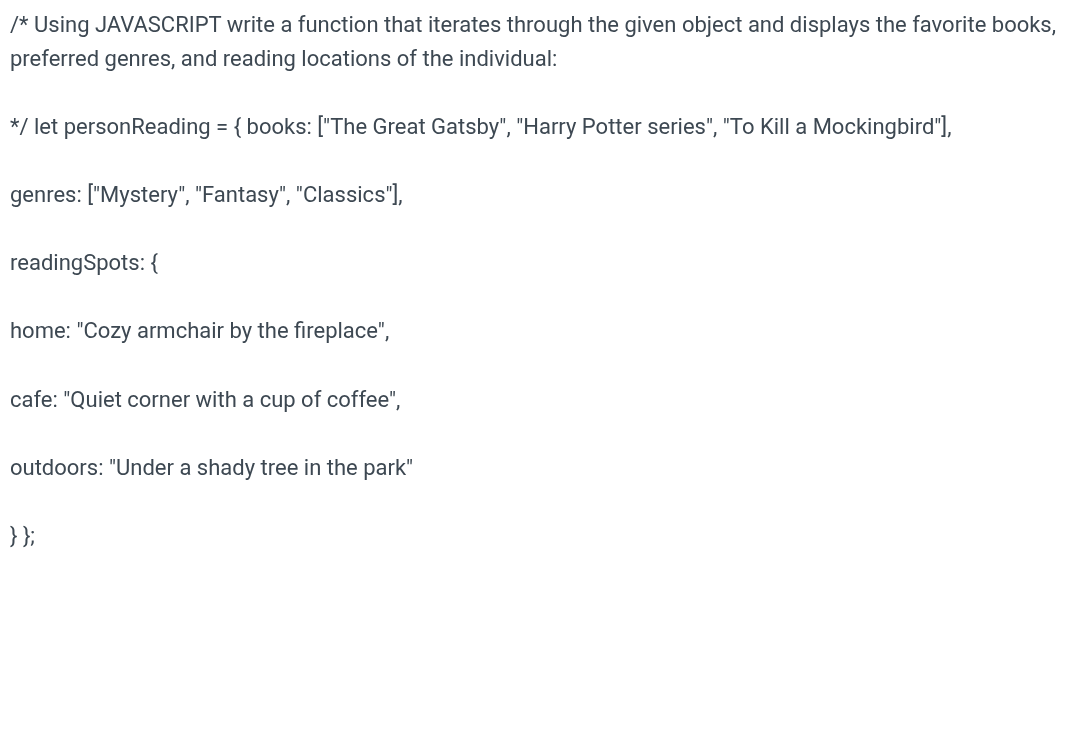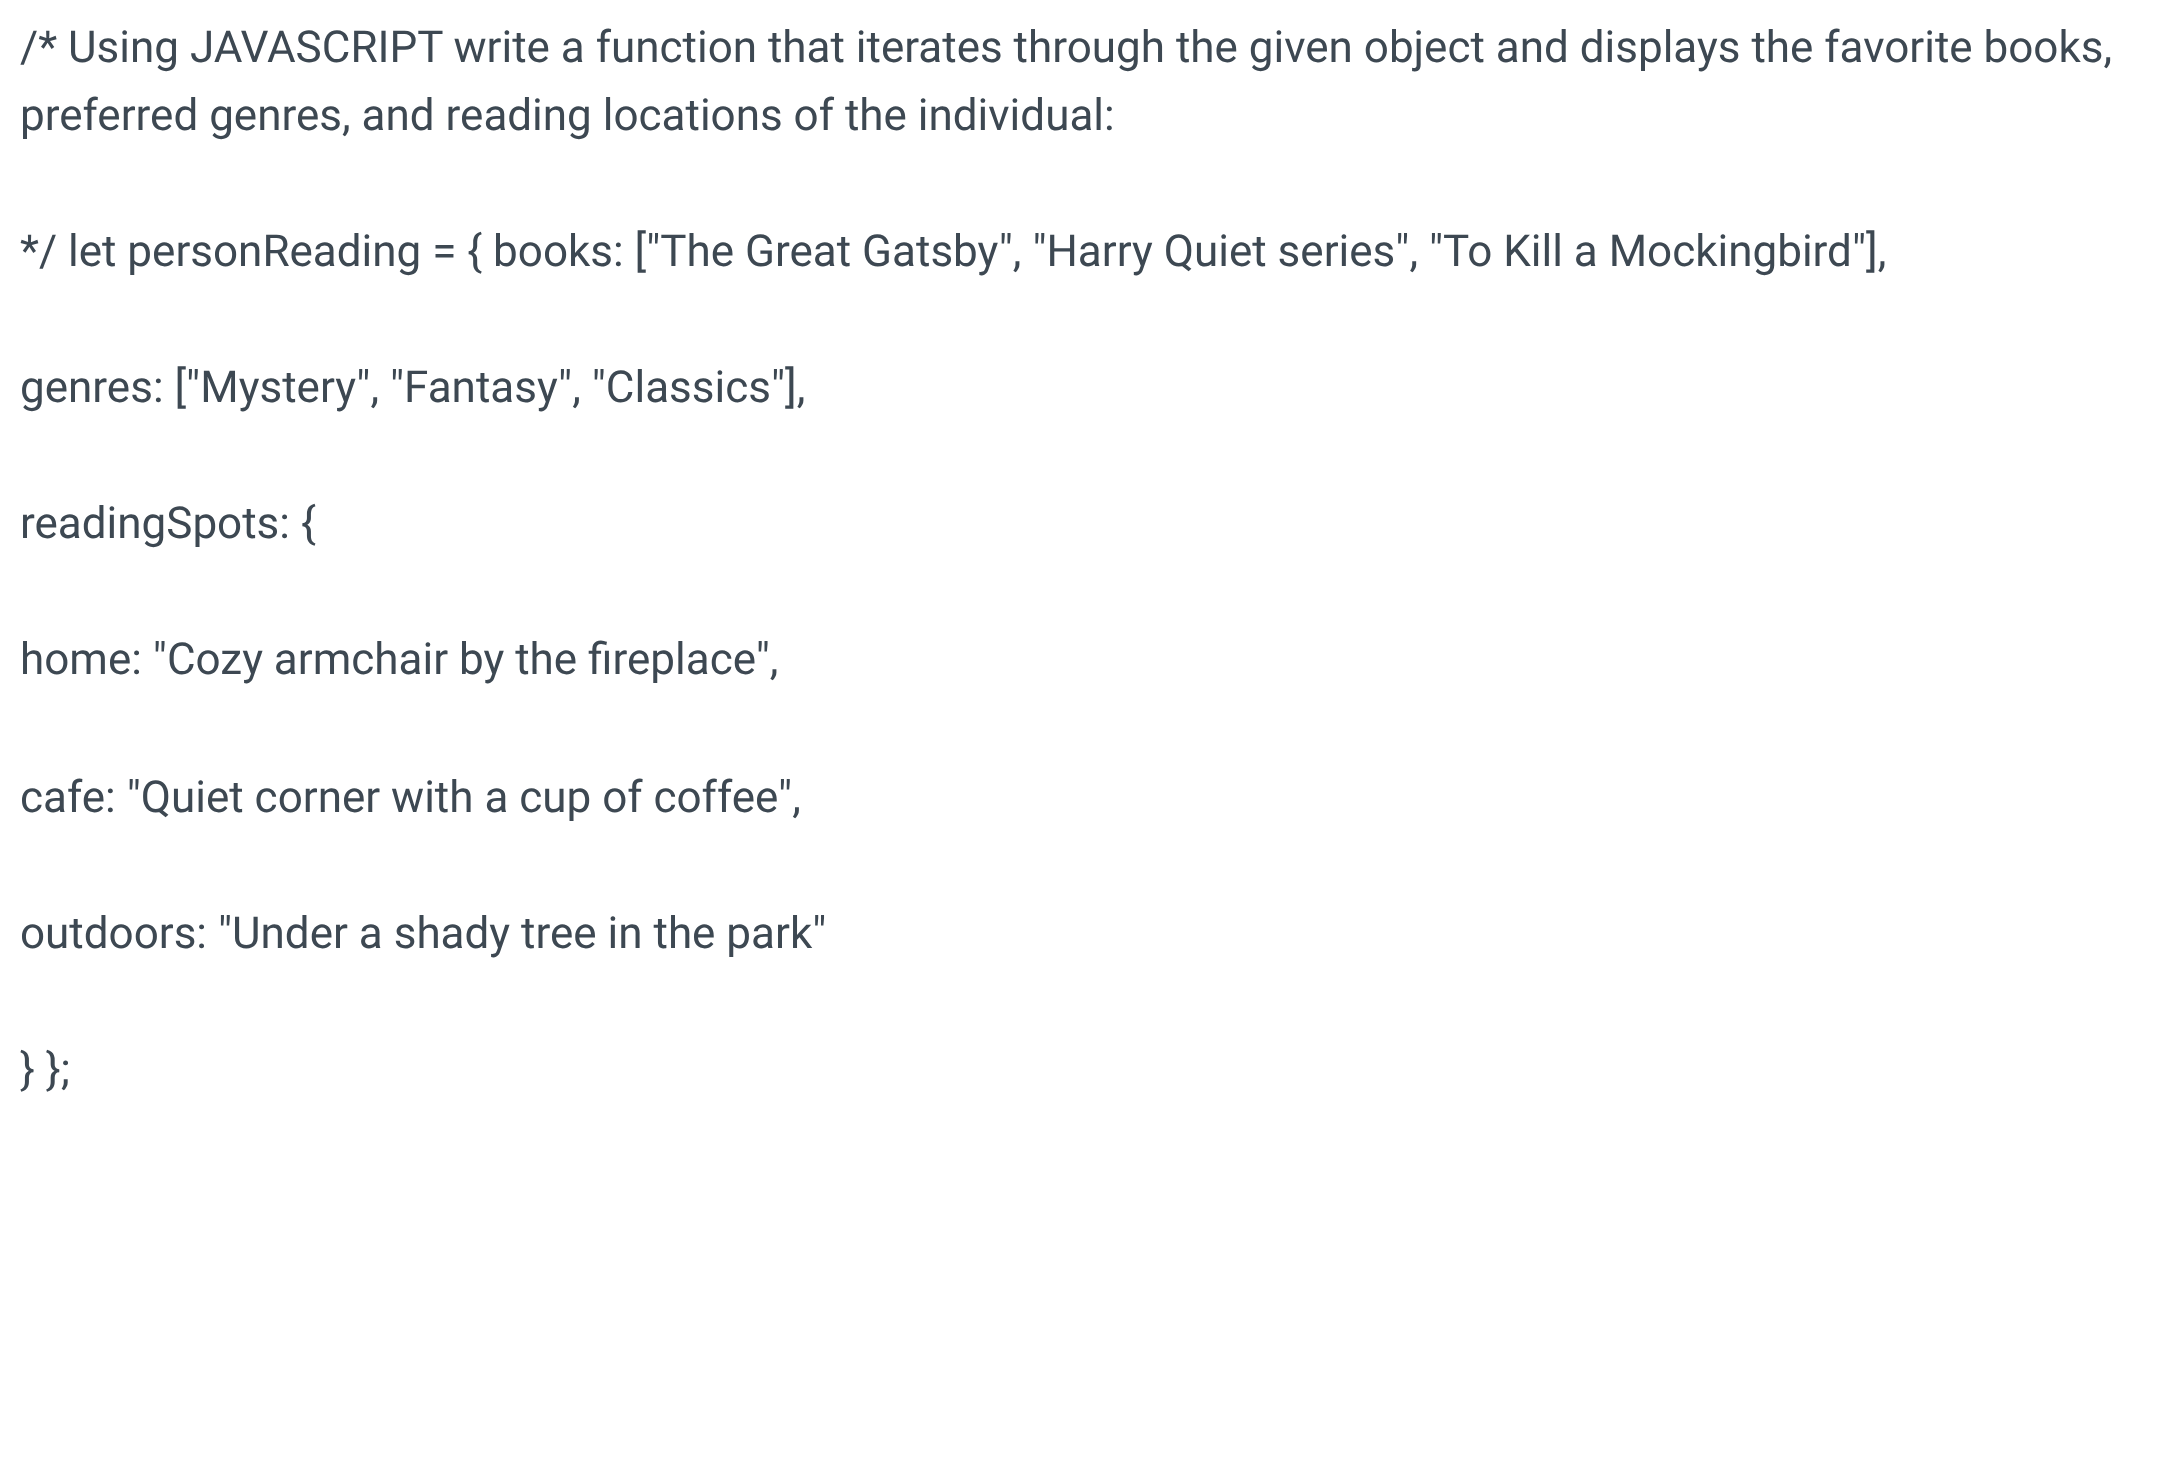--- a/index.html
+++ b/index.html
@@ -17,19 +17,19 @@
     margin: 0 0 34px 0;
   }
   .para:last-child {
     margin-bottom: 0;
   }
 </style>
 </head>
 <body>
 
 <p class="para">/* Using JAVASCRIPT write a function that iterates through the given object and displays the favorite books, preferred genres, and reading locations of the individual:</p>
-<p class="para">*/ let personReading = { books: ["The Great Gatsby", "Harry Quiet series", "To Kill a Mockingbird"],</p>
+<p class="para">*/ let personReading = { books: ["The Great Gatsby", "Harry Potter series", "To Kill a Mockingbird"],</p>
 <p class="para">genres: ["Mystery", "Fantasy", "Classics"],</p>
 <p class="para">readingSpots: {</p>
 <p class="para">home: "Cozy armchair by the fireplace",</p>
 <p class="para">cafe: "Quiet corner with a cup of coffee",</p>
 <p class="para">outdoors: "Under a shady tree in the park"</p>
 <p class="para">} };</p>
 
 </body></html>

